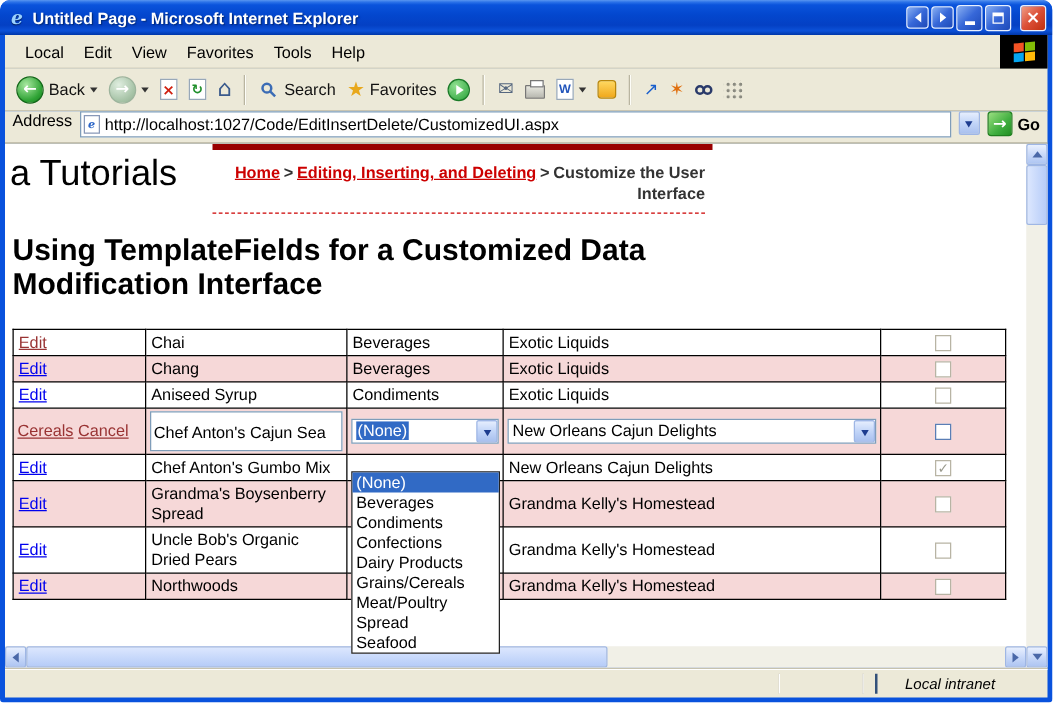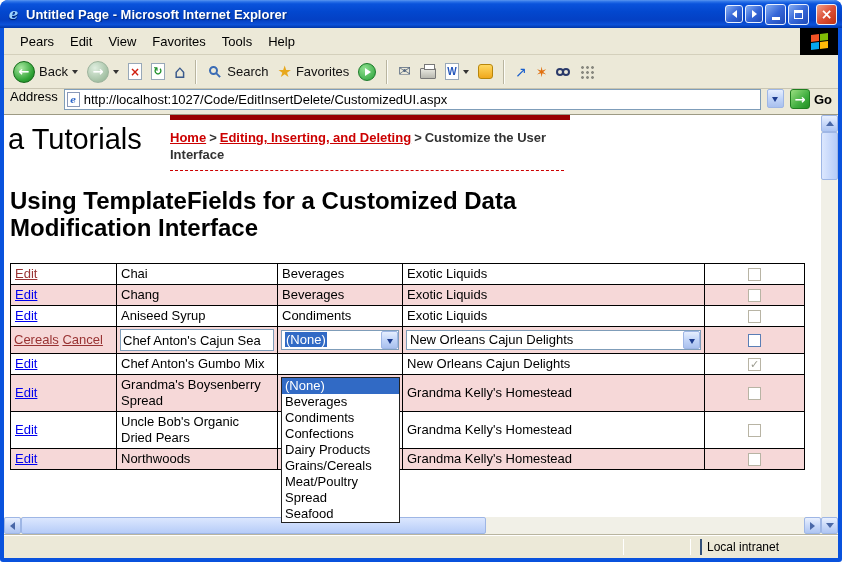--- a/index.html
+++ b/index.html
@@ -74,38 +74,38 @@
 .combo-tri {width:0;height:0;border:3px solid transparent;border-bottom:0;border-top:5px solid #1D3C8F;margin-top:2px;}
 .go-btn {display:flex;align-items:center;gap:4px;font-size:13px;font-weight:bold;color:#000;}
 .go-ico {width:20px;height:20px;border-radius:3px;border:1px solid #1F7F1F;background:linear-gradient(135deg,#9ADF80,#3FAE3F 60%,#238F23);display:flex;align-items:center;justify-content:center;}
 .go-ico span {color:#fff;font-family:"DejaVu Sans",sans-serif;font-weight:bold;font-size:13px;line-height:1;}
 
 
 .viewport {position:relative;flex:0 0 419px;height:419px;margin:0 4px;background:#fff;overflow:hidden;}
 .pagearea {position:absolute;left:0;top:0;width:817px;height:402px;overflow:hidden;background:#fff;}
 .top-red-bar {position:absolute;left:166px;top:0;width:400px;height:5px;background:#990000;}
 .site-title {position:absolute;left:4px;top:8px;font-size:29px;color:#000;white-space:nowrap;}
-.breadcrumb {position:absolute;left:166px;top:14px;width:394px;font-size:13px;font-weight:bold;line-height:17px;color:#333;padding-bottom:7px;border-bottom:1px dashed #CC0000;}
+.breadcrumb {position:absolute;left:166px;top:14px;width:394px;font-size:13px;font-weight:bold;line-height:17px;color:#333;padding-bottom:7px;border-bottom:1px dashed #CC0000;text-align:right;}
 .bc-link {color:#CC0000;text-decoration:underline;cursor:pointer;}
 .bc-sep {padding:0 3px;color:#333;}
 .page-heading {position:absolute;left:6px;top:72px;width:520px;font-size:24px;font-weight:bold;line-height:27px;color:#000;}
 
 table.grid {position:absolute;left:6px;top:148px;width:794px;border-collapse:collapse;table-layout:fixed;}
 .grid th {background:#990000;color:#fff;font-size:13px;font-weight:bold;text-align:center;border:1px solid #000;padding:2px 3px;height:15px;}
 .grid td {border:1px solid #000;font-size:13px;color:#000;padding:2px 4px;vertical-align:middle;line-height:16px;background:#fff;}
 tr.alt td {background:#F6D8D8;}
 .grid td.center {text-align:center;}
 .r-s td {height:18px;}
 .r-e td {height:24px;padding:2px 3px;}
 a.lnk {color:#0000EE;text-decoration:underline;cursor:pointer;}
 a.lnk.visited {color:#993333;}
 .cb {display:inline-block;width:13px;height:13px;background:#fff;border:1px solid #B8B4A4;vertical-align:middle;position:relative;}
 .cb.enabled {border-color:#5A7EB5;}
 .cb.checked::after {content:"\2713";font-family:"DejaVu Sans",sans-serif;position:absolute;left:1px;top:-2px;font-size:11px;font-weight:bold;color:#9A9A8E;}
-.txt {width:100%;height:22px;border:1px solid #7F9DB9;font-size:13px;font-family:"Liberation Sans",sans-serif;padding:1px 2px;background:#fff;color:#000;}
+.txt {width:100%;height:32px;border:1px solid #7F9DB9;font-size:13px;font-family:"Liberation Sans",sans-serif;padding:1px 2px;background:#fff;color:#000;}
 .combo {width:100%;height:20px;background:#fff;border:1px solid #7F9DB9;display:flex;align-items:center;}
 .combo-text {flex:1;padding:0 3px;white-space:nowrap;overflow:hidden;font-size:13px;color:#000;}
 .hl {background:#316AC5;color:#fff;padding:0 1px;}
 .combo-btn {flex:0 0 17px;height:18px;border:1px solid #9EB6E5;border-radius:2px;background:linear-gradient(180deg,#E6EEFE,#C2D5F8 50%,#A9C0EE);display:flex;align-items:center;justify-content:center;}
 
 .ddl {position:absolute;left:277px;top:262px;width:119px;background:#fff;border:1px solid #222;z-index:20;}
 .ddl-item {height:16px;line-height:16px;font-size:13px;padding:0 3px;white-space:nowrap;overflow:hidden;color:#000;cursor:default;}
 .ddl-item.selected {background:#316AC5;color:#fff;}
 
 
@@ -117,21 +117,21 @@
 .tri-l2 {width:0;height:0;border:4px solid transparent;border-left:0;border-right:5px solid #4A68A8;}
 .tri-r2 {width:0;height:0;border:4px solid transparent;border-right:0;border-left:5px solid #4A68A8;}
 .v-thumb {position:absolute;left:0;top:17px;width:17px;height:48px;border:1px solid #9EB6E5;border-radius:2px;background:linear-gradient(90deg,#DCE7FE,#B6CCF8);}
 .h-thumb {position:absolute;left:17px;top:0;width:465px;height:17px;border:1px solid #9EB6E5;border-radius:2px;background:linear-gradient(180deg,#DCE7FE,#B6CCF8);}
 
 
 .statusbar {height:24px;flex:0 0 24px;margin:0 4px;background:#ECE9D8;display:flex;align-items:center;box-shadow:inset 0 1px 0 #fff;border-top:1px solid #B9B5A0;padding:0 4px;gap:3px;font-size:12px;color:#000;}
 .st-main {flex:1;height:17px;}
 .st-sep {width:1px;height:16px;background:#9D9A84;border-right:1px solid #fff;}
 .st-pane {width:60px;height:17px;}
-.st-zone {display:flex;align-items:center;gap:5px;width:140px;padding-left:6px;height:17px;}
+.st-zone {display:flex;align-items:center;gap:22px;width:140px;padding-left:6px;height:17px;font-style:italic;}
 .pc-ico .scr {width:13px;height:10px;border:1px solid #33517A;background:linear-gradient(#BFD8F2,#7FB2E5);}
 .pc-ico .base {width:9px;height:2px;background:#33517A;margin:0 auto;}
 </style>
 </head>
 <body>
 
 <div class="window">
 
   <div class="titlebar">
     <span class="ie-ico">e</span>
@@ -149,21 +149,21 @@
       <span class="win-btn">
           <span class="glyph-max"></span>
         </span>
       <span class="win-btn close">
           <span class="glyph-x">×</span>
         </span>
     </div>
   </div>
 
   <div class="menubar">
-    <span class="menu-item">Pears</span>
+    <span class="menu-item">Local</span>
     <span class="menu-item">Edit</span>
     <span class="menu-item">View</span>
     <span class="menu-item">Favorites</span>
     <span class="menu-item">Tools</span>
     <span class="menu-item">Help</span>
     <span class="throbber">
       <span class="flag">
           <span></span>
           <span></span>
           <span></span>

